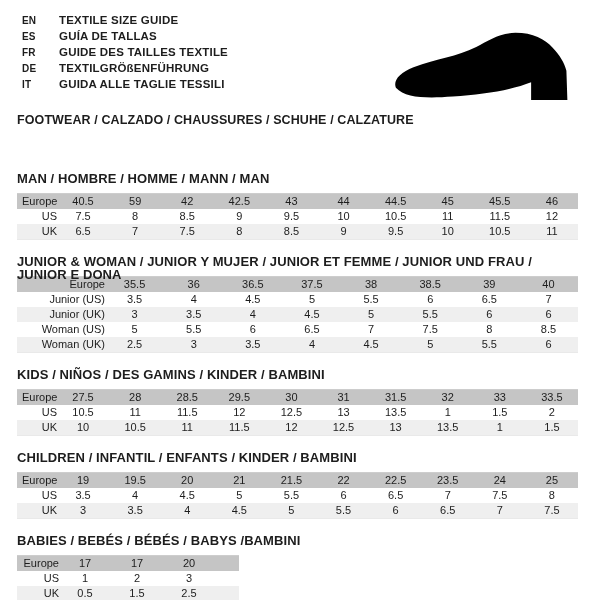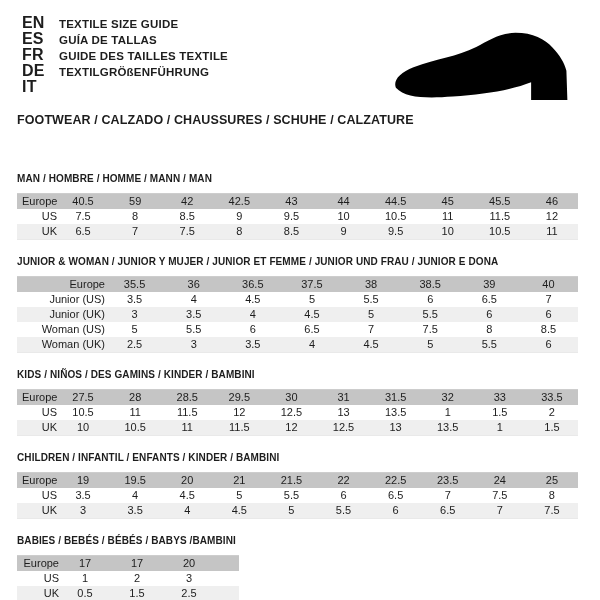--- a/index.html
+++ b/index.html
@@ -10,38 +10,38 @@
     font-family: "Liberation Sans", sans-serif;
     color: var(--ink, #1d1d1d);
     -webkit-font-smoothing: antialiased;
   }
   .page { position: relative; width: 600px; height: 600px; padding: 14px 22px 0 17px; }
 
   
   .lang-block { margin-left: 5px; }
   .lang-row { display: flex; align-items: baseline; height: 16px; }
   .lang-code {
-    width: 37px; font-weight: 700; font-size: 16px; letter-spacing: 0.2px;
+    width: 37px; font-weight: 700; font-size: 10px; letter-spacing: 0.2px;
   }
   .lang-label { font-weight: 700; font-size: 11.5px; letter-spacing: 0.2px; }
 
   .category-line {
     margin-top: 19px;
     font-weight: 700; font-size: 12.5px; letter-spacing: 0.1px;
     height: 14px; line-height: 14px;
   }
 
   .shoe-wrap { position: absolute; left: 390px; top: 24px; width: 196px; height: 84px; }
   .shoe-wrap svg { display: block; width: 100%; height: 100%; }
 
   
   .sections { margin-top: 45px; }
   .section { margin-bottom: 15px; }
   .section-title {
-    font-weight: 700; font-size: 10px; letter-spacing: 0.1px;
+    font-weight: 700; font-size: 13px; letter-spacing: 0.1px;
     height: 13px; line-height: 13px; margin-bottom: 8px;
   }
   table.size-table {
     border-collapse: collapse;
     table-layout: fixed;
     border-top: 1px solid #cdcdcd;
     border-bottom: 1px solid #e9e9e9;
   }
   table.size-table td {
     height: 15px; line-height: 15px;
@@ -71,20 +71,21 @@
       <div class="lang-row">
         <span class="lang-code">FR</span>
         <span class="lang-label">GUIDE DES TAILLES TEXTILE</span>
       </div>
       <div class="lang-row">
         <span class="lang-code">DE</span>
         <span class="lang-label">TEXTILGRÖßENFÜHRUNG</span>
       </div>
       <div class="lang-row">
         <span class="lang-code">IT</span>
+        <span class="lang-label">GUIDA ALLE TAGLIE TESSILI</span>
       </div>
     </div>
 
   <div class="category-line">FOOTWEAR / CALZADO / CHAUSSURES / SCHUHE / CALZATURE</div>
 
   <div class="shoe-wrap">
     <svg viewBox="0 0 200 95" preserveAspectRatio="none">
       <path id="shoe-path" d="M6,72
            C3,64 10,55 24,49
            C48,39 68,37 88,26

